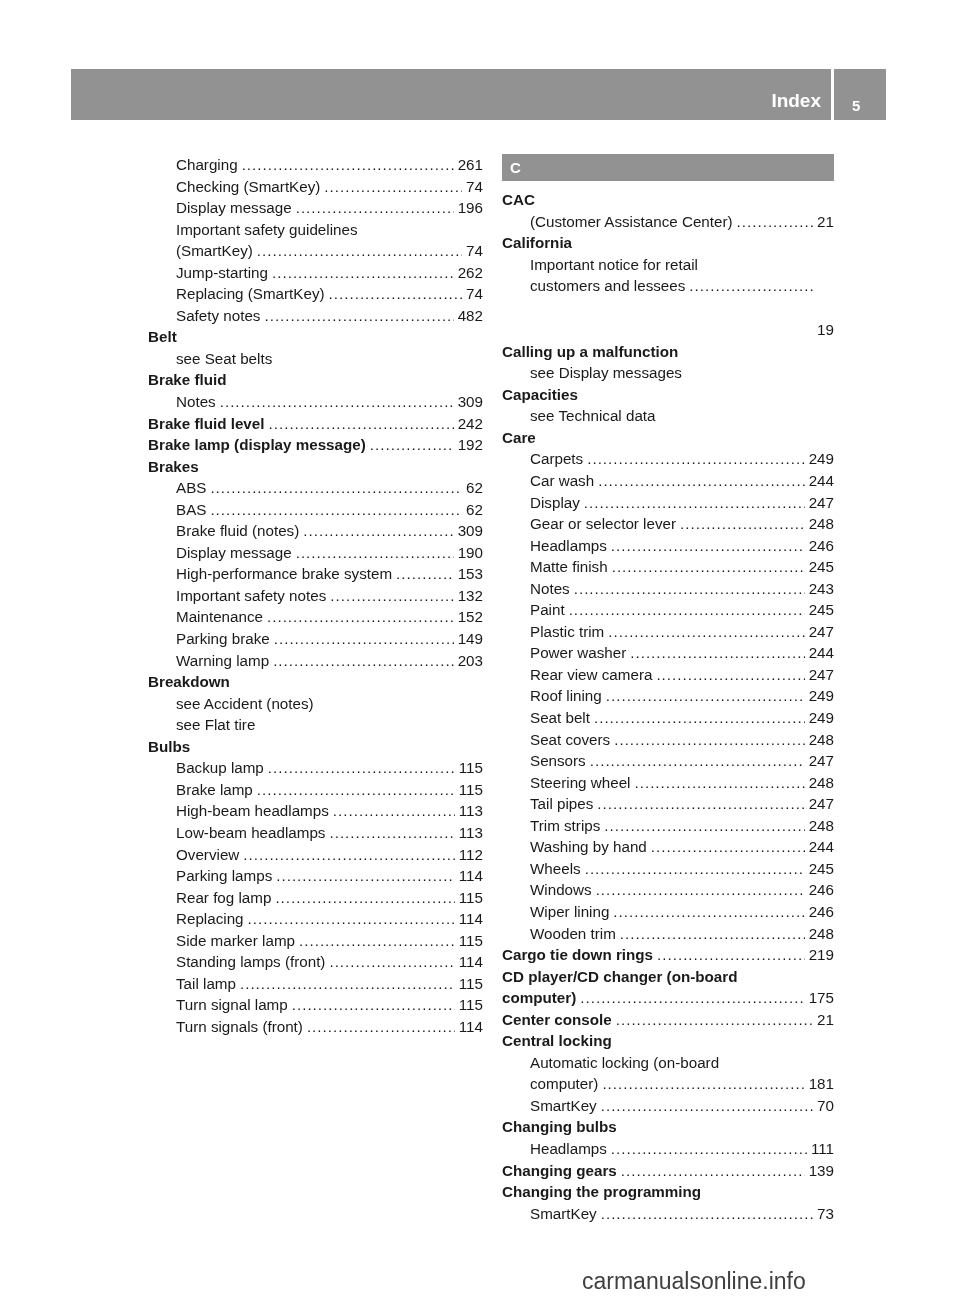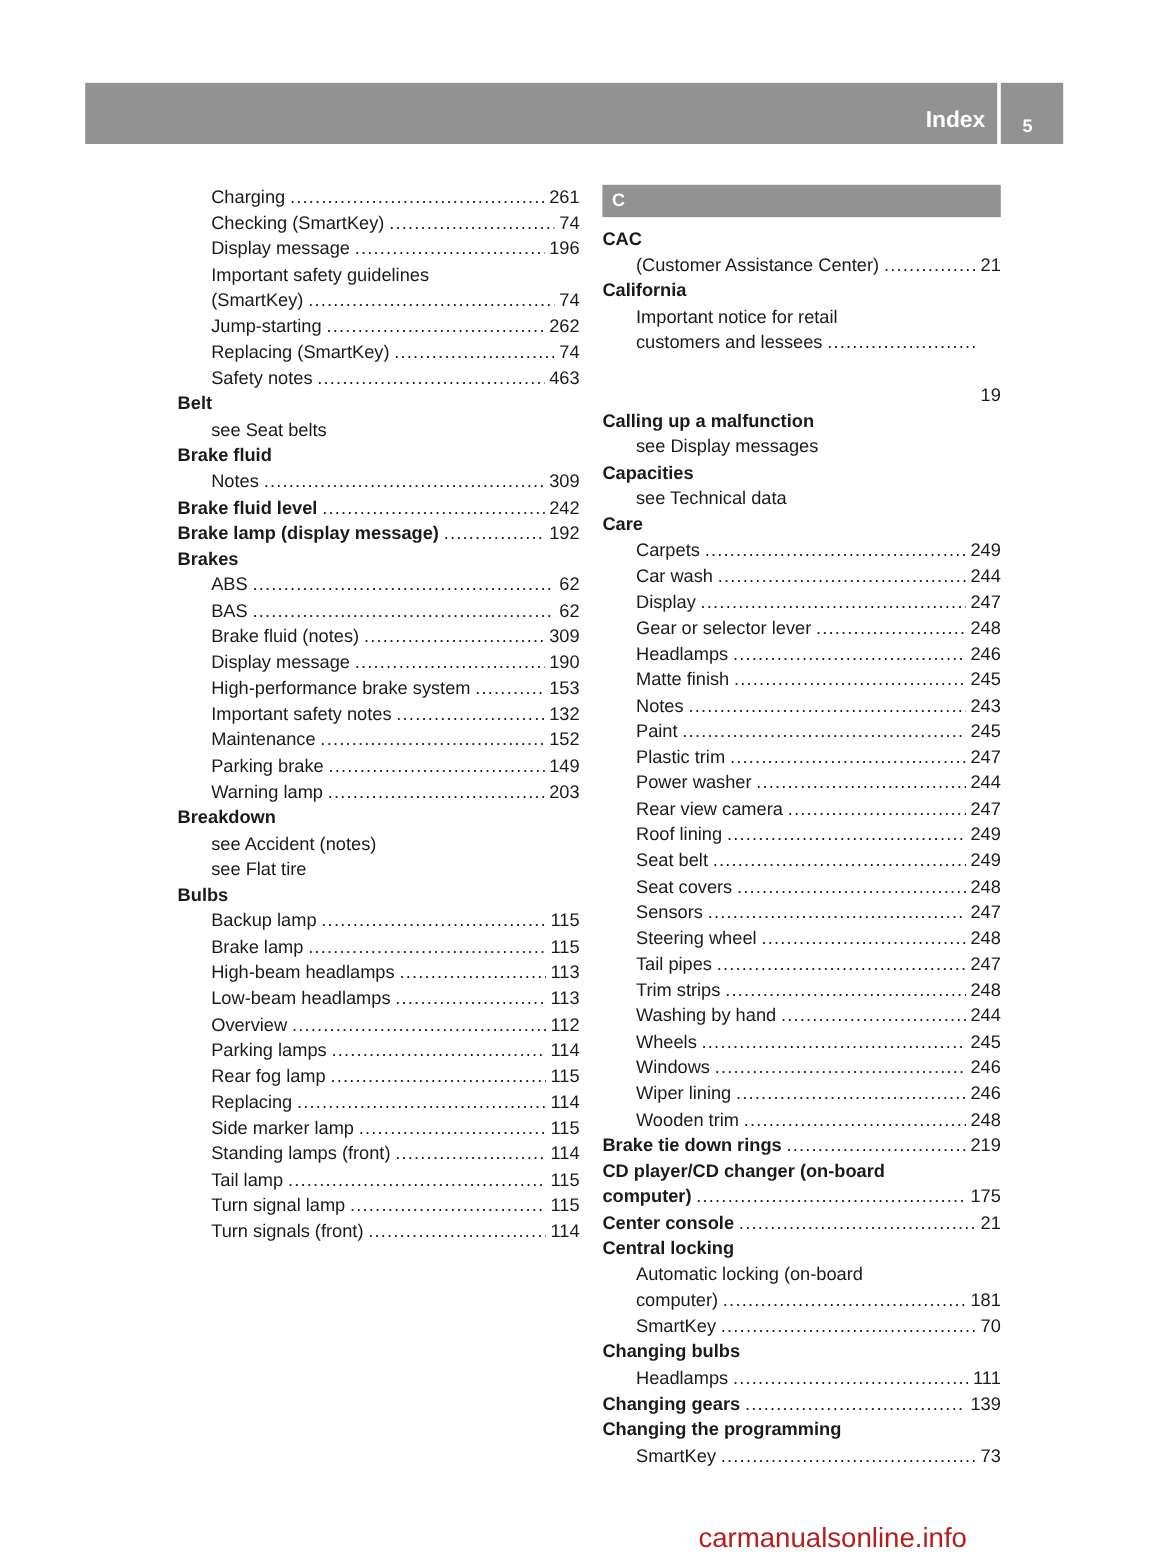--- a/index.html
+++ b/index.html
@@ -13,21 +13,21 @@
   .col-left { left: 148px; }
   .col-right { left: 502px; top: 154px; width: 332px; }
   .letter-bar { height: 27px; background: #929292; color: #fff; font-weight: bold; font-size: 15px; line-height: 27px; padding-left: 8px; margin-bottom: 8px; }
   .row { display: flex; white-space: nowrap; }
   .row.sub { padding-left: 28px; }
   .row .lbl { flex: 0 0 auto; }
   .row .dots { flex: 1 1 auto; overflow: hidden; margin: 0 4px; letter-spacing: 1px; }
   .row .dots::before { content: "................................................................................................................................"; }
   .row .pg { flex: 0 0 auto; text-align: right; }
   .bold { font-weight: bold; }
-  .watermark { position: absolute; left: 582px; top: 1268px; font-size: 23px; color: #b91c1c; }
+  .watermark { position: absolute; left: 582px; top: 1268px; font-size: 23px; color: #404040; }
 </style>
 </head>
 <body>
 
 <div class="header-bar">
   <span class="header-title">Index</span>
 </div>
 <div class="header-page">
   <span>5</span>
 </div>
@@ -62,21 +62,21 @@
       <span class="pg" style="font-weight: normal;">262</span>
     </div>
     <div class="row sub">
       <span class="lbl">Replacing (SmartKey)</span>
       <span class="dots" style="font-weight: normal;"></span>
       <span class="pg" style="font-weight: normal;">74</span>
     </div>
     <div class="row sub">
       <span class="lbl">Safety notes</span>
       <span class="dots" style="font-weight: normal;"></span>
-      <span class="pg" style="font-weight: normal;">463</span>
+      <span class="pg" style="font-weight: normal;">482</span>
     </div>
     <div class="row bold">
       <span class="lbl">Belt</span>
     </div>
     <div class="row sub">
       <span class="lbl">see Seat belts</span>
     </div>
     <div class="row bold">
       <span class="lbl">Brake fluid</span>
     </div>
@@ -368,21 +368,21 @@
         <span class="lbl">Wiper lining</span>
         <span class="dots" style="font-weight: normal;"></span>
         <span class="pg" style="font-weight: normal;">246</span>
       </div>
       <div class="row sub">
         <span class="lbl">Wooden trim</span>
         <span class="dots" style="font-weight: normal;"></span>
         <span class="pg" style="font-weight: normal;">248</span>
       </div>
       <div class="row bold">
-        <span class="lbl">Brake tie down rings</span>
+        <span class="lbl">Cargo tie down rings</span>
         <span class="dots" style="font-weight: normal;"></span>
         <span class="pg" style="font-weight: normal;">219</span>
       </div>
       <div class="row bold">
         <span class="lbl">CD player/CD changer (on-board</span>
       </div>
       <div class="row bold">
         <span class="lbl">computer)</span>
         <span class="dots" style="font-weight: normal;"></span>
         <span class="pg" style="font-weight: normal;">175</span>

